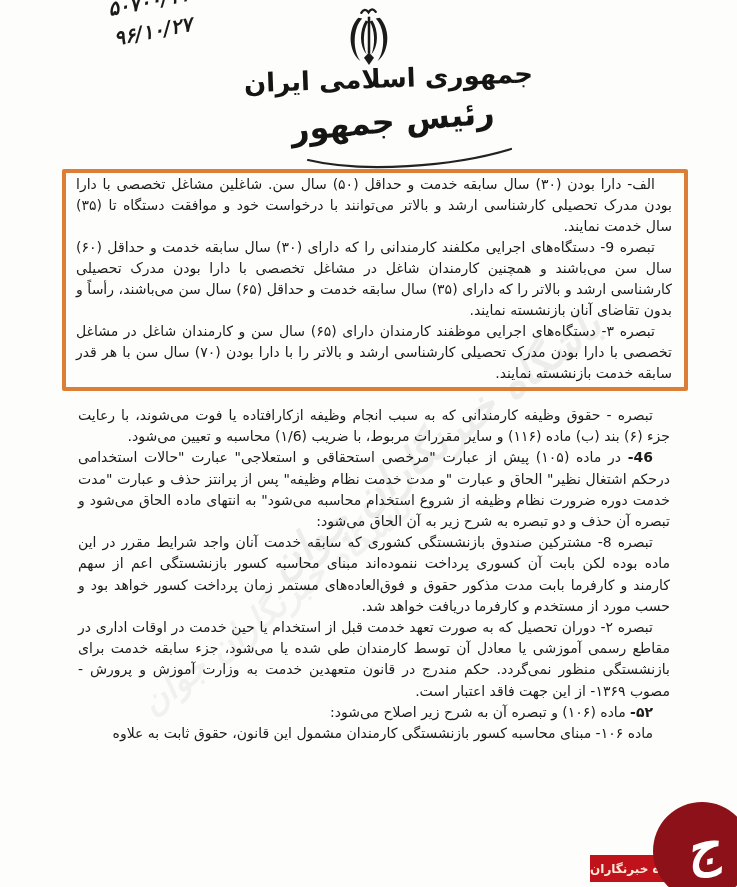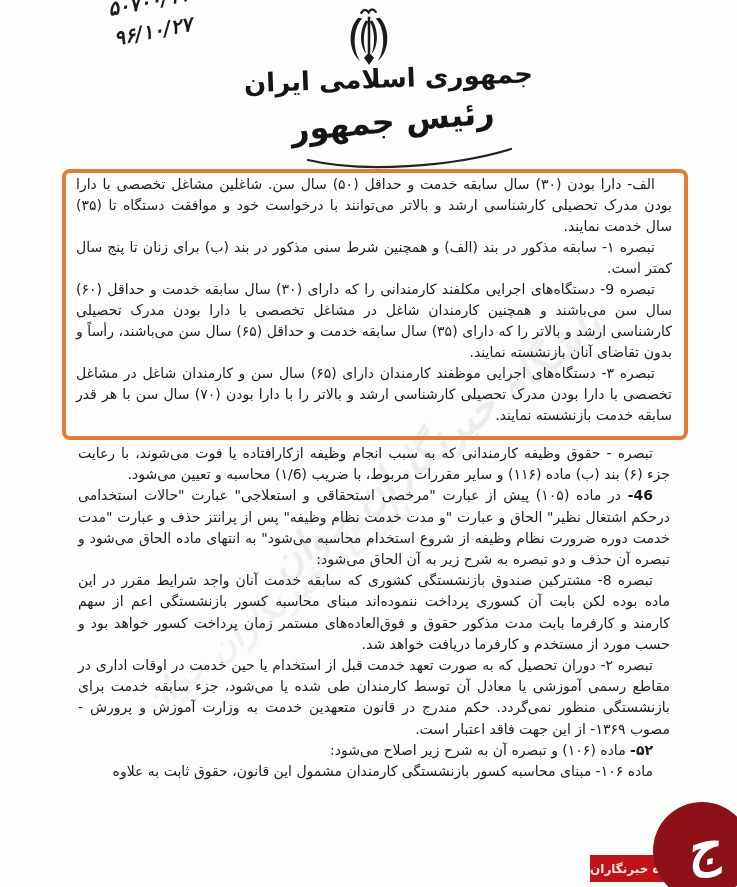--- a/index.html
+++ b/index.html
@@ -50,23 +50,23 @@
   
   .body-text{
     top:166px;left:78px;width:592px;
     direction:rtl;text-align:justify;
     font-size:14px;line-height:21.2px;color:#1b1b1b;
   }
   .para{margin:0;text-indent:17px;}
   .lead{font-weight:bold;}
 
   .highlight-box{
-    border:4px solid #dd7e36;border-radius:8px;
-    margin:3px -18px 3px -16px;
-    padding:1px 12px 10px 10px;
+    border:4px solid #dd7e36;border-radius:2px;
+    margin:3px -18px 14px -16px;
+    padding:1px 12px 3px 10px;
     line-height:21px;
   }
 
   
   .logo-banner{
     top:855px;left:590px;width:102px;height:27px;z-index:6;
     background:#c0121b;display:flex;align-items:center;justify-content:center;
   }
   .logo-banner span{
     direction:rtl;color:#ffe8da;font-size:12px;font-weight:bold;white-space:nowrap;
@@ -115,21 +115,20 @@
 <div class="abs watermark wm2">باشگاه خبرنگاران جوان</div>
 
 <div class="abs body-text">
 
 
   <div class="highlight-box">
 
       <p class="para"><b class="lead"></b><span>الف- دارا بودن (۳۰) سال سابقه خدمت و حداقل (۵۰) سال سن. شاغلین مشاغل تخصصی با دارا بودن مدرک تحصیلی کارشناسی ارشد و بالاتر می‌توانند با درخواست خود و موافقت دستگاه تا (۳۵) سال خدمت نمایند.</span></p>
 
 
-      <p class="para"><b class="lead"></b><span>تبصره ۱- سابقه مذکور در بند (الف) و همچنین شرط سنی مذکور در بند (ب) برای زنان تا پنج سال کمتر است.</span></p>
 
       <p class="para"><b class="lead"></b><span>تبصره 9- دستگاه‌های اجرایی مکلفند کارمندانی را که دارای (۳۰) سال سابقه خدمت و حداقل (۶۰) سال سن می‌باشند و همچنین کارمندان شاغل در مشاغل تخصصی با دارا بودن مدرک تحصیلی کارشناسی ارشد و بالاتر را که دارای (۳۵) سال سابقه خدمت و حداقل (۶۵) سال سن می‌باشند، رأساً و بدون تقاضای آنان بازنشسته نمایند.</span></p>
 
       <p class="para"><b class="lead"></b><span>تبصره ۳- دستگاه‌های اجرایی موظفند کارمندان دارای (۶۵) سال سن و کارمندان شاغل در مشاغل تخصصی با دارا بودن مدرک تحصیلی کارشناسی ارشد و بالاتر را با دارا بودن (۷۰) سال سن با هر قدر سابقه خدمت بازنشسته نمایند.</span></p>
     </div>
 
   <div>
 
 
       <p class="para"><b class="lead"></b><span>تبصره - حقوق وظیفه کارمندانی که به سبب انجام وظیفه ازکارافتاده یا فوت می‌شوند، با رعایت جزء (۶) بند (ب) ماده (۱۱۶) و سایر مقررات مربوط، با ضریب (۱/6) محاسبه و تعیین می‌شود.</span></p>

